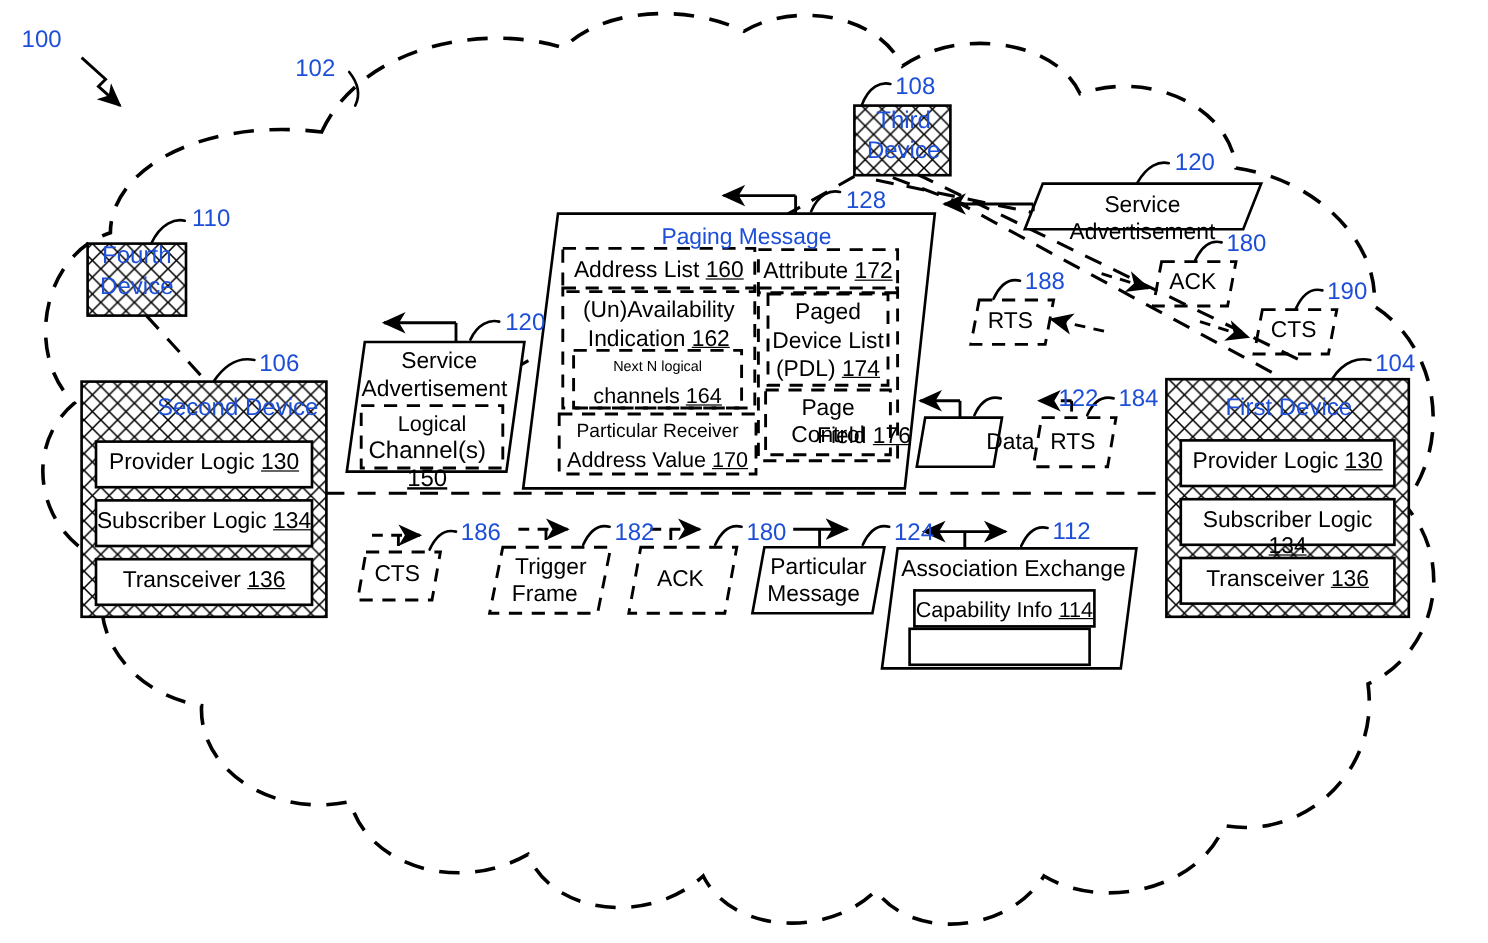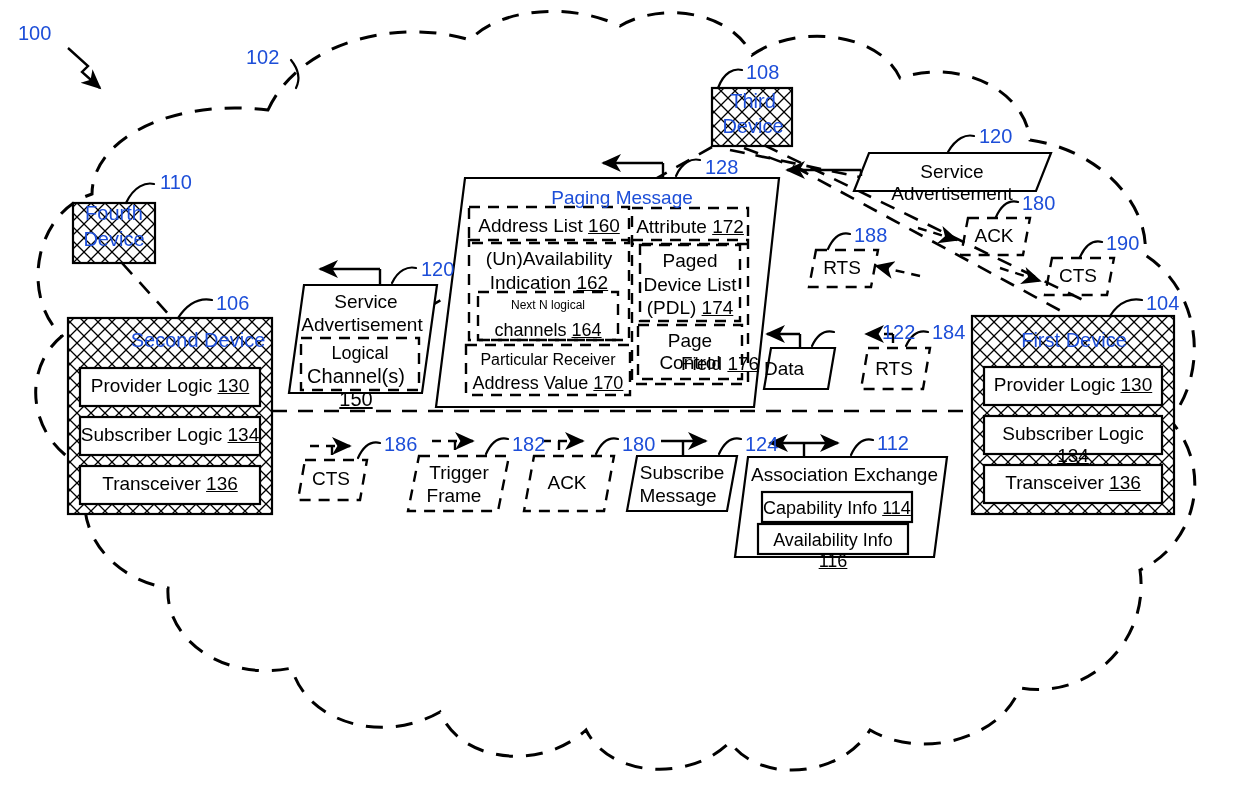--- a/index.html
+++ b/index.html
@@ -391,21 +391,21 @@
   <div class="blocktext" style="left:301px; top:343px; width:118px; font-size:18px;">Logical</div>
   <div class="blocktext" style="left:297px; top:365px; width:118px; font-size:20px;">
     <span>Channel(s)</span>
     <span class="u">150</span>
   </div>
   <div class="lbl ref" style="left:421px; top:258px;">120</div>
 
   <div class="blocktext" style="left:861px; top:161px; width:182px;">Service Advertisement</div>
   <div class="lbl ref" style="left:979px; top:125px;">120</div>
 
-  <div class="blocktext" style="left:752px; top:358px; width:64px;">Data</div>
+  <div class="blocktext" style="left:810px; top:358px; width:64px;">Data</div>
   <div class="lbl ref" style="left:838px; top:321px;margin-left:44px;">122</div>
 
   <div class="blocktext" style="left:863px; top:358px; width:62px;">RTS</div>
   <div class="lbl ref" style="left:932px; top:321px;">184</div>
 
   <div class="blocktext" style="left:811px; top:257px; width:62px;">RTS</div>
   <div class="lbl ref" style="left:854px; top:224px;">188</div>
 
   <div class="blocktext" style="left:963px; top:225px; width:62px;">ACK</div>
   <div class="lbl ref" style="left:1022px; top:192px;">180</div>
@@ -416,28 +416,24 @@
   <div class="blocktext" style="left:300px; top:468px; width:62px;">CTS</div>
   <div class="lbl ref" style="left:384px; top:433px;">186</div>
 
   <div class="blocktext" style="left:414px; top:462px; width:90px;">Trigger</div>
   <div class="blocktext" style="left:409px; top:485px; width:90px;">Frame</div>
   <div class="lbl ref" style="left:512px; top:433px;">182</div>
 
   <div class="blocktext" style="left:527px; top:472px; width:80px;">ACK</div>
   <div class="lbl ref" style="left:622px; top:433px;">180</div>
 
-  <div class="blocktext" style="left:632px; top:462px; width:100px;">Subscribe</div>
+  <div class="blocktext" style="left:632px; top:462px; width:100px;">Particular</div>
   <div class="blocktext" style="left:628px; top:485px; width:100px;">Message</div>
   <div class="lbl ref" style="left:745px; top:433px;">124</div>
 
   <div class="blocktext" style="left:745px; top:464px; width:199px;">Association Exchange</div>
   <div class="blocktext" style="left:762px; top:498px; width:150px; font-size:18px;">
     <span>Capability Info</span>
     <span class="u">114</span>
   </div>
-  <div class="blocktext" style="left:758px; top:530px; width:150px; font-size:18px;">
-    <span>Availability Info</span>
-    <span class="u">116</span>
-  </div>
   <div class="lbl ref" style="left:877px; top:432px;">112</div>
 
 </div>
 
 </body></html>

